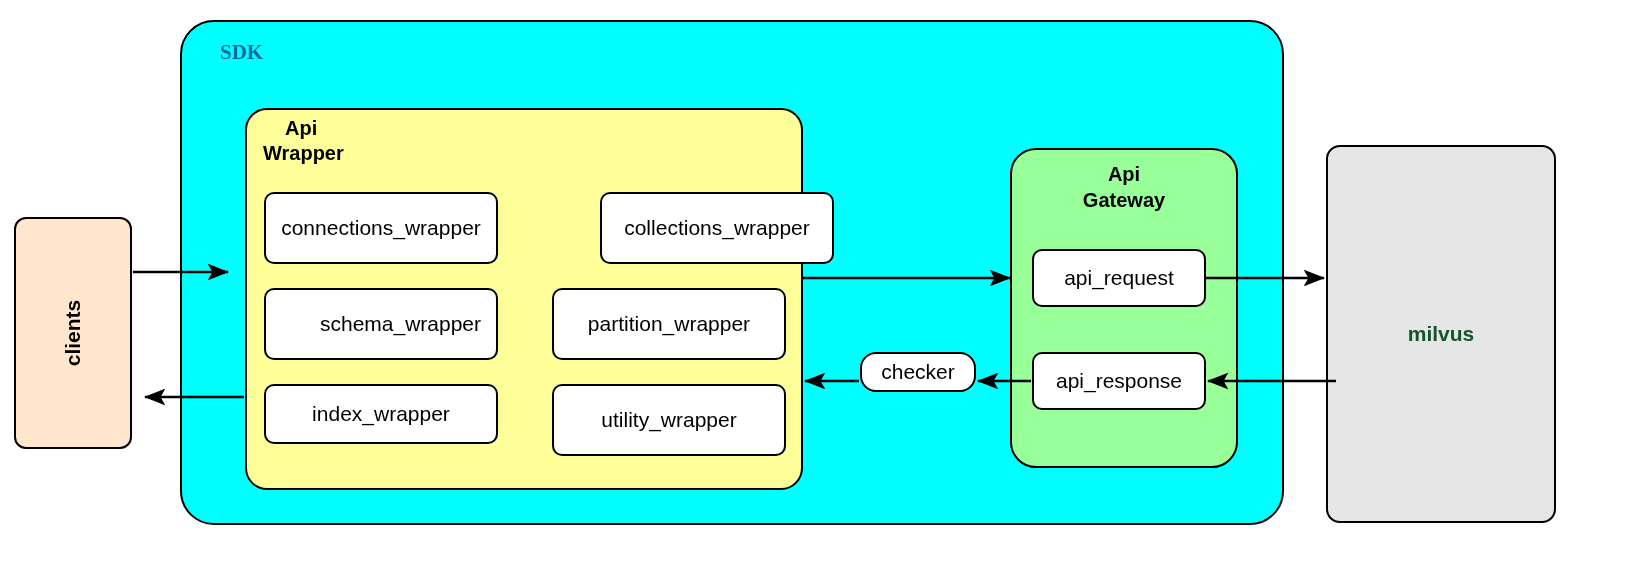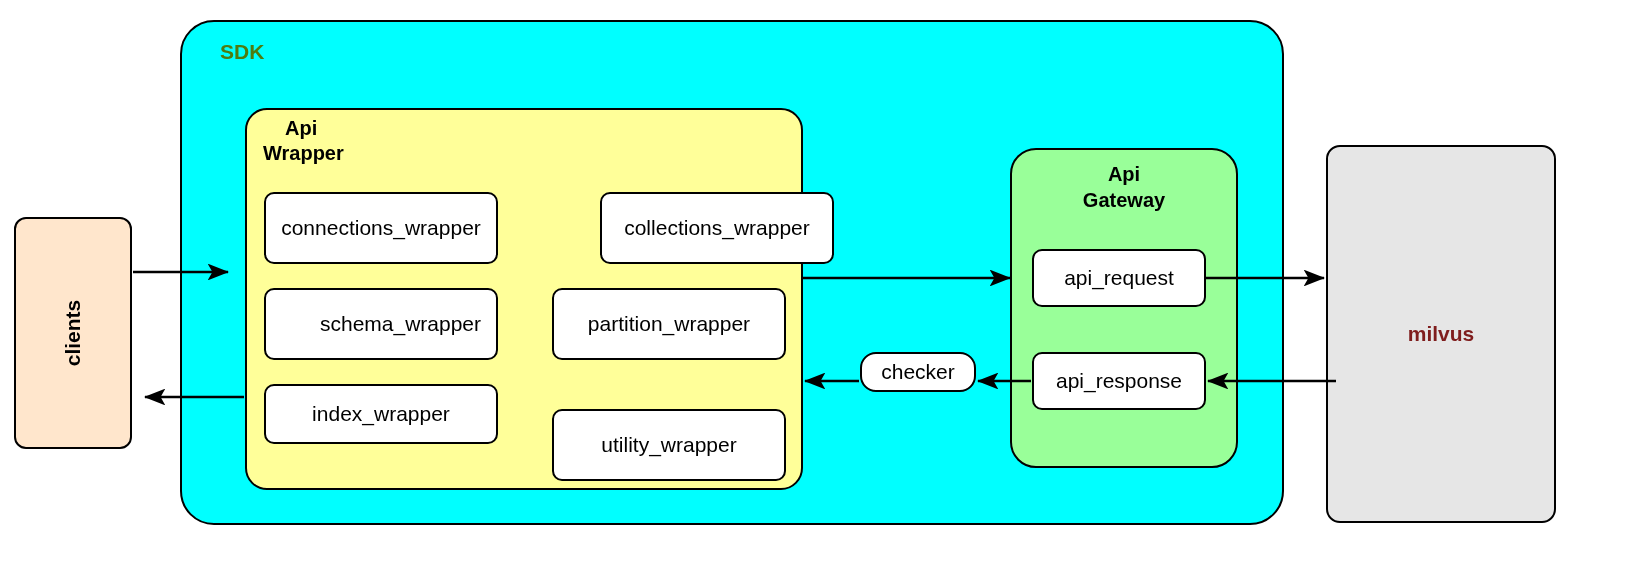--- a/index.html
+++ b/index.html
@@ -31,23 +31,24 @@
     height: 505px;
     background: #00ffff;
     border-radius: 34px;
   }
   #sdk-label {
     position: absolute;
     left: 220px;
     top: 40px;
     font-size: 21px;
     font-weight: bold;
-    color: #4d7c0f;
+    color: #0369a1;
     line-height: 1.15;
     letter-spacing: 0px;
+    font-family: Liberation Serif, serif;
   }
   
   #api-wrapper-container {
     left: 245px;
     top: 108px;
     width: 558px;
     height: 382px;
     background: #ffff99;
     border-radius: 22px;
   }
@@ -95,21 +96,21 @@
     justify-content: center;
     font-size: 21px;
     color: #000000;
     font-weight: normal;
   }
   #box-connections_wrapper { left: 264px; top: 192px; width: 234px; height: 72px; }
   #box-collections_wrapper { left: 552px; top: 192px; width: 234px; height: 72px; margin-left: 48px; }
   #box-schema_wrapper      { left: 264px; top: 288px; width: 234px; height: 72px; padding-left: 39px; }
   #box-partition_wrapper   { left: 552px; top: 288px; width: 234px; height: 72px; }
   #box-index_wrapper       { left: 264px; top: 384px; width: 234px; height: 60px; }
-  #box-utility_wrapper     { left: 552px; top: 384px; width: 234px; height: 72px; margin-top: 25px; }
+  #box-utility_wrapper     { left: 552px; top: 384px; width: 234px; height: 72px; }
 
   #box-api_request  { left: 1032px; top: 249px; width: 174px; height: 58px; }
   #box-api_response { left: 1032px; top: 352px; width: 174px; height: 58px; }
 
   #box-checker { left: 860px; top: 352px; width: 116px; height: 40px; border-radius: 16px; }
 
   
   #box-clients {
     position: absolute;
     left: 14px;
@@ -140,21 +141,21 @@
     height: 378px;
     box-sizing: border-box;
     background: #e6e6e6;
     border: 2px solid #000000;
     border-radius: 14px;
     display: flex;
     align-items: center;
     justify-content: center;
     font-size: 21px;
     font-weight: bold;
-    color: #7f1d1d;
+    color: #14532d;
   }
   
   #connectors {
     position: absolute;
     left: 0;
     top: 0;
     width: 1634px;
     height: 574px;
     pointer-events: none;
   }

